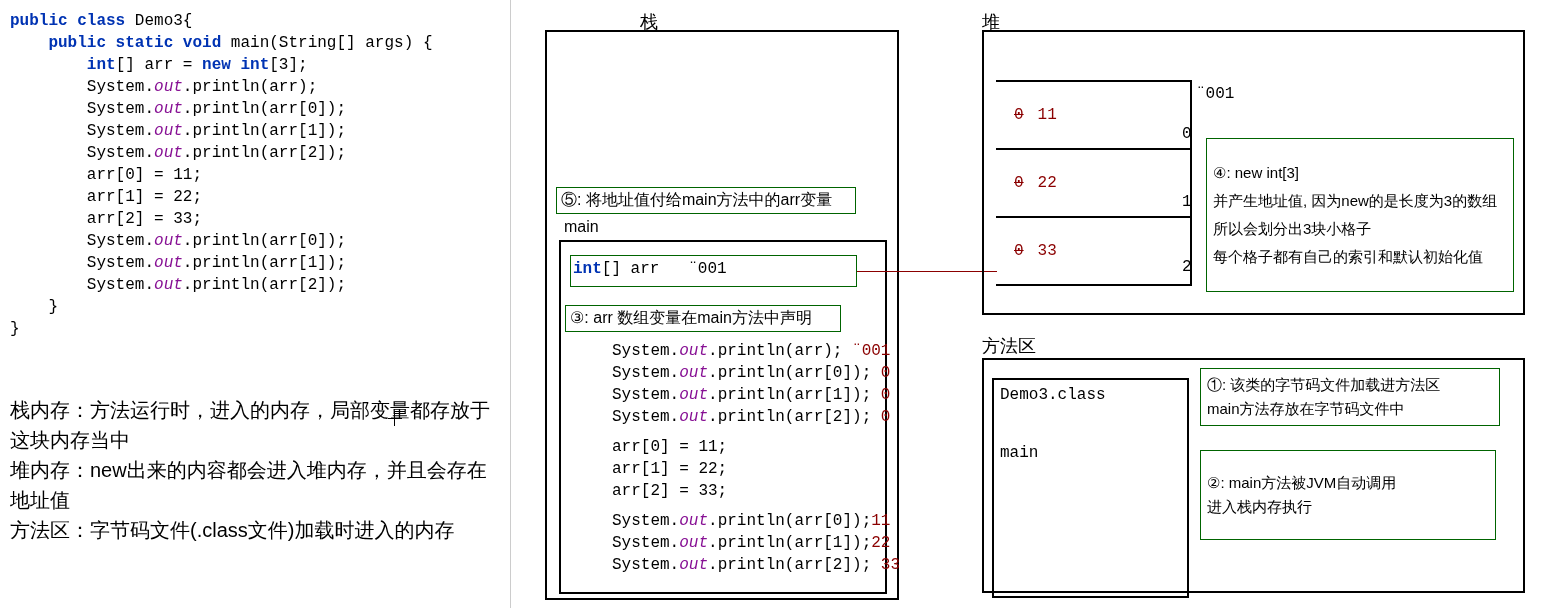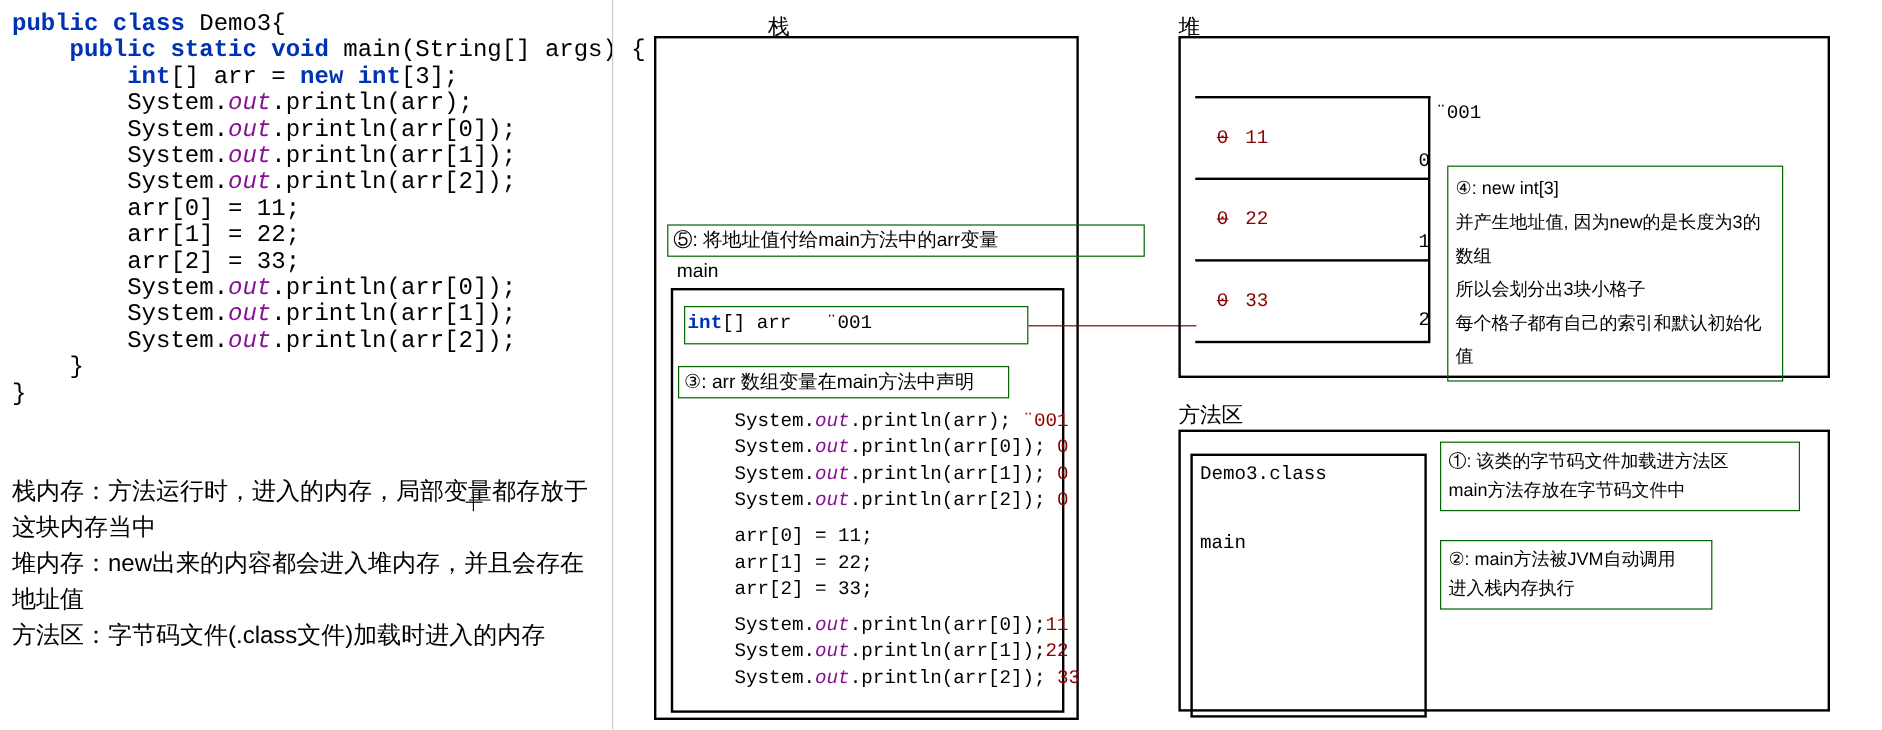--- a/index.html
+++ b/index.html
@@ -1,50 +1,50 @@
 <!DOCTYPE html>
 <html><head>
 <meta charset="utf-8">
 <style>
 * { box-sizing: border-box; margin: 0; padding: 0; }
 body { font-family: 'Courier New', monospace; font-size: 16px; background: #fff; position: relative; width: 1568px; height: 608px; }
 .kw { color: #0033b3; font-weight: bold; }
 .fld { color: #871094; font-style: italic; }
 
-.code-area { position: absolute; left: 10px; top: 10px; width: 495px; line-height: 22px; white-space: pre; font-size: 20px; }
+.code-area { position: absolute; left: 10px; top: 10px; width: 495px; line-height: 22px; white-space: pre; font-size: 16px; }
 .vline { position: absolute; left: 510px; top: 0; width: 1px; height: 608px; background: #ccc; }
 
 .notes { position: absolute; left: 10px; top: 395px; width: 495px; font-family: sans-serif; font-size: 20px; line-height: 30px; }
 
 .label { position: absolute; font-family: sans-serif; font-size: 18px; }
 
 .stack-box { position: absolute; left: 545px; top: 30px; width: 354px; height: 570px; border: 2px solid #000; }
-.step5-box { position: absolute; left: 556px; top: 187px; width: 398px; border: 1.5px solid #006400; padding: 2px 4px; font-family: sans-serif; }
+.step5-box { position: absolute; left: 556px; top: 187px; width: 300px; border: 1.5px solid #006400; padding: 2px 4px; font-family: sans-serif; }
 .main-label { position: absolute; left: 564px; top: 218px; font-family: sans-serif; }
 .main-frame { position: absolute; left: 559px; top: 240px; width: 328px; height: 354px; border: 2px solid #000; }
 .arr-decl-box { position: absolute; left: 570px; top: 255px; width: 287px; height: 32px; border: 1.5px solid #006400; padding: 4px 2px; white-space: pre; }
 .step3-box { position: absolute; left: 565px; top: 305px; width: 276px; border: 1.5px solid #006400; padding: 2px 4px; font-family: sans-serif; }
 .stack-code { position: absolute; left: 570px; top: 340px; line-height: 22px; font-size: 16px; white-space: pre; margin-left: 42px; }
 .stack-code .grp { margin-bottom: 8px; display: block; }
 .rval { color: #8b0000; }
 
 .heap-box { position: absolute; left: 982px; top: 30px; width: 543px; height: 285px; border: 2px solid #000; }
 .heap-addr { position: absolute; left: 1196px; top: 85px; font-size: 16px; }
 .heap-table { position: absolute; left: 996px; top: 80px; width: 196px; border-top: 2px solid #000; border-right: 2px solid #000; }
 .heap-cell { height: 68px; border-bottom: 2px solid #000; position: relative; display: flex; align-items: center; padding-left: 18px; gap: 14px; }
 .strike { text-decoration: line-through; color: #8b0000; }
 .newval { color: #8b0000; }
 .idx { position: absolute; left: 1182px; font-size: 16px; }
-.step4-box { position: absolute; left: 1206px; top: 138px; width: 280px; border: 1.5px solid #006400; padding: 5px 6px; font-family: sans-serif; font-size: 15px; line-height: 28px; }
+.step4-box { position: absolute; left: 1206px; top: 138px; width: 308px; border: 1.5px solid #006400; padding: 20px 6px; font-family: sans-serif; font-size: 15px; line-height: 28px; }
 
 .method-box { position: absolute; left: 982px; top: 358px; width: 543px; height: 235px; border: 2px solid #000; }
 .method-inner { position: absolute; left: 992px; top: 366px; width: 197px; height: 220px; border: 2px solid #000; padding: 6px; margin-top: 12px; }
 .method-inner .mn { margin-top: 40px; }
 .step1-box { position: absolute; left: 1200px; top: 368px; width: 300px; border: 1.5px solid #006400; padding: 4px 6px; font-family: Liberation Sans, sans-serif; font-size: 15px; line-height: 24px; }
-.step2-box { position: absolute; left: 1200px; top: 450px; width: 227px; border: 1.5px solid #006400; padding: 4px 6px; font-family: sans-serif; font-size: 15px; line-height: 24px; }
+.step2-box { position: absolute; left: 1200px; top: 450px; width: 296px; border: 1.5px solid #006400; padding: 20px 6px; font-family: sans-serif; font-size: 15px; line-height: 24px; }
 
 .arrow-line { position: absolute; left: 857px; top: 271px; width: 140px; height: 1px; background: #8b0000; }
 
 .cursor { position: absolute; left: 388px; top: 412px; width: 14px; height: 14px; }
 .cursor::before, .cursor::after { content: ''; position: absolute; background: #000; }
 .cursor::before { left: 6px; top: 0; width: 1px; height: 14px; }
 .cursor::after { left: 0; top: 6px; width: 14px; height: 1px; }
 </style>
 </head>
 <body>

